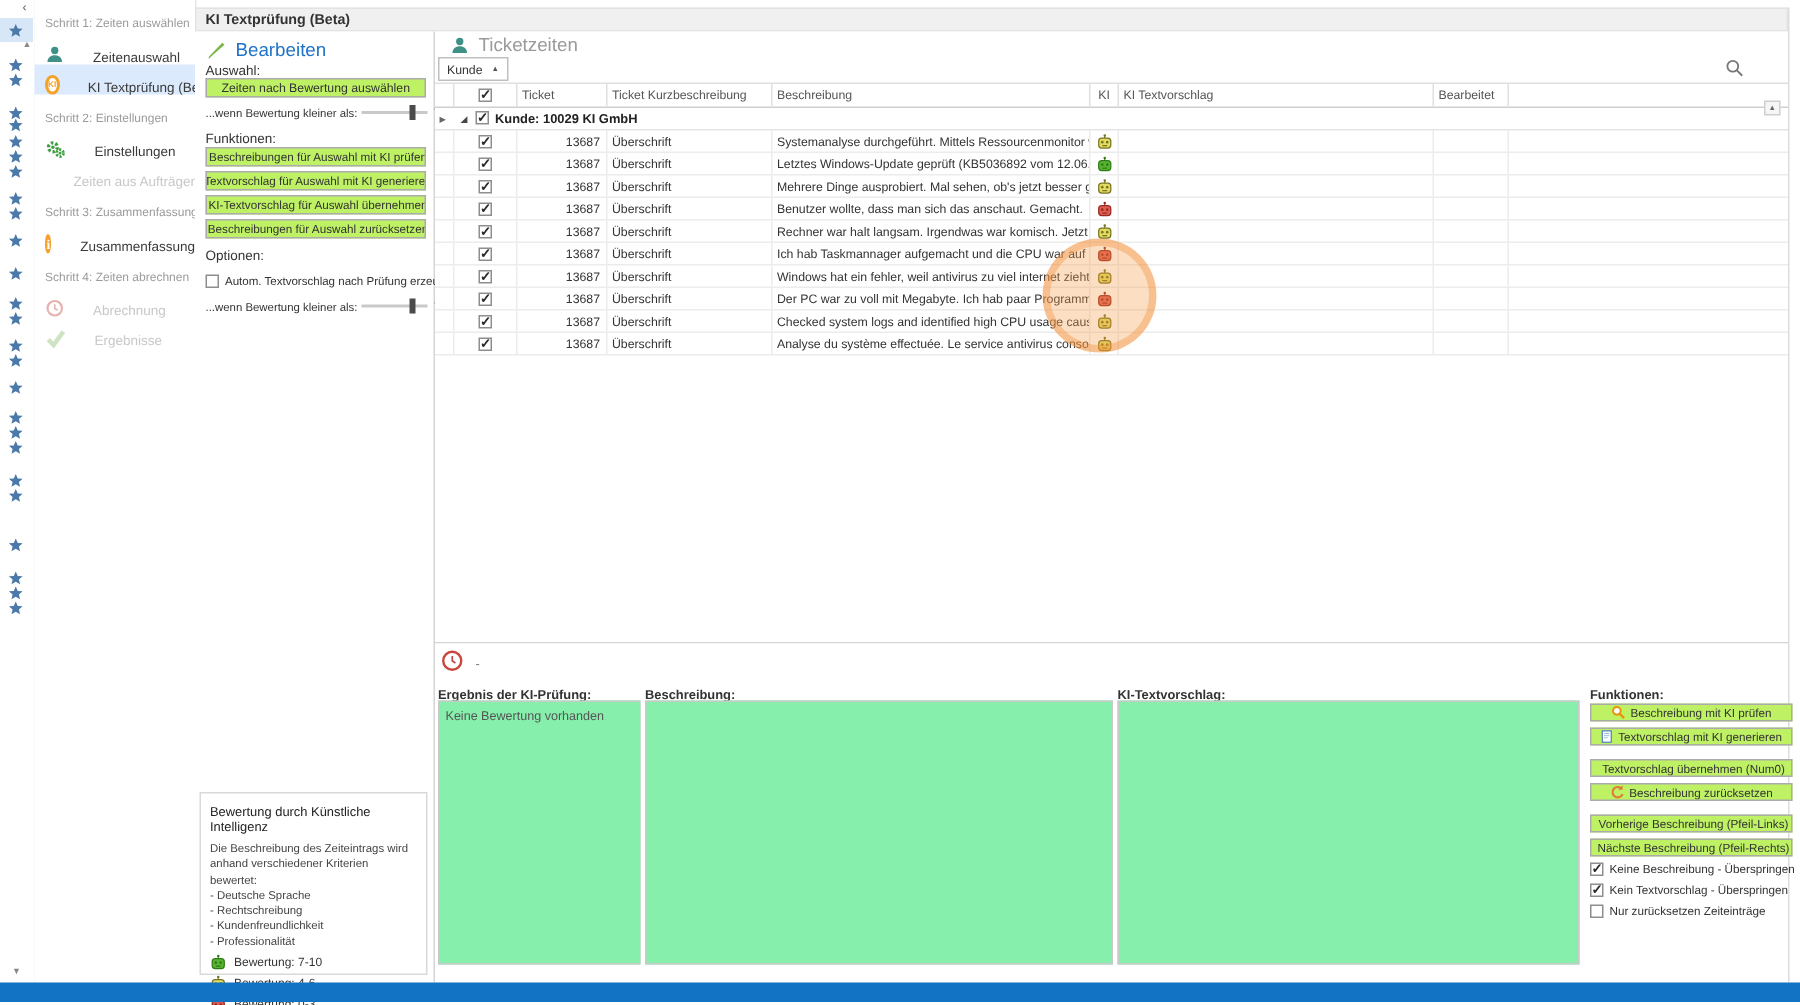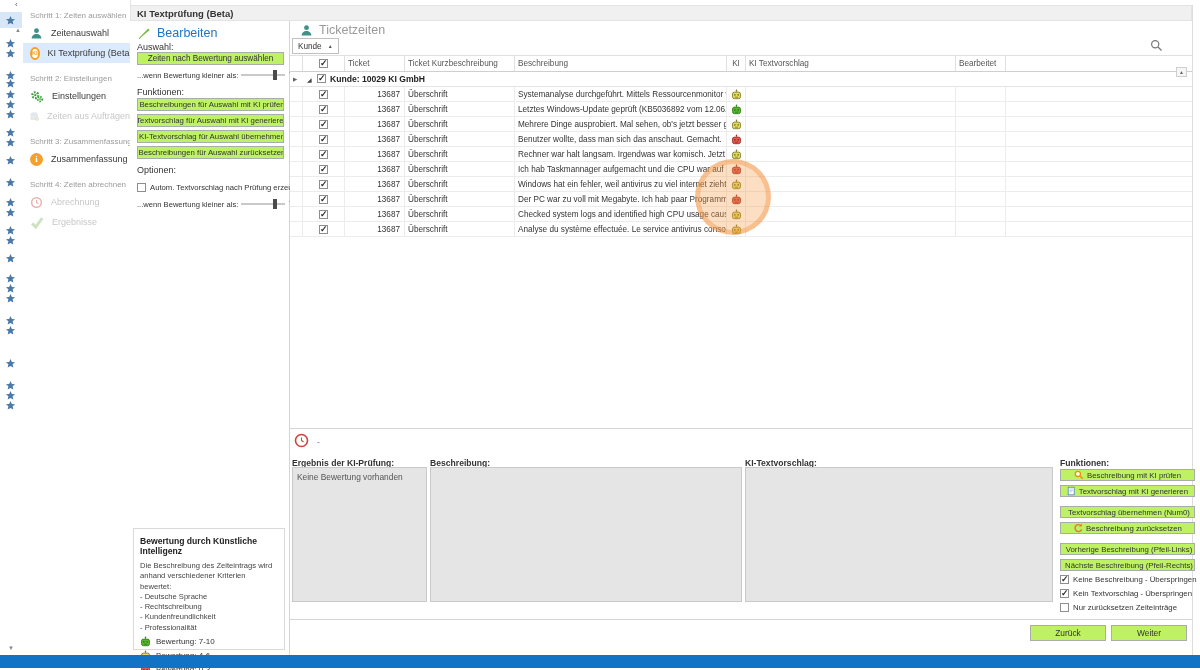--- a/index.html
+++ b/index.html
@@ -10,21 +10,21 @@
   .fav-strip{position:absolute;left:0;top:0;width:23px;height:655px;background:#fff;border-right:1px solid #e2e2e2;}
   .fav-collapse{position:absolute;left:15px;top:0px;font-size:8px;color:#555;cursor:pointer;}
   .fav-scroll-up{position:absolute;left:15px;top:27px;font-size:6px;color:#888;}
   .fav-scroll-down{position:absolute;left:8px;top:645px;font-size:6px;color:#888;}
   .fav-sel{position:absolute;left:0;top:12px;width:22px;height:16px;background:#d8e7f8;}
   .fav-star{position:absolute;left:5px;width:11px;height:11px;}
 
   
   .step-nav{position:absolute;left:23px;top:0;width:107px;height:655px;background:#fff;border-right:1px solid #e6e6e6;}
   .nav-group{font-size:8px;color:#9b9b9b;margin:11px 0 3px 7px;white-space:nowrap;}
-  .nav-item{height:20px;display:flex;align-items:center;gap:8px;padding-left:7px;cursor:pointer;white-space:nowrap;}
+  .nav-item{height:20px;display:flex;align-items:flex-end;gap:19px;padding-left:7px;cursor:pointer;white-space:nowrap;}
   .nav-item .lbl{font-size:9px;color:#3a3a3a;}
   .nav-item.selected{background:#dbeafc;}
   .nav-item.disabled .lbl{color:#c8c8c8;}
   .ki-badge{width:13px;height:13px;border-radius:50%;border:2px solid #f5a228;background:#fff;color:#f5a228;
             font-size:5.5px;font-weight:bold;display:flex;align-items:center;justify-content:center;box-sizing:border-box;}
   .info-badge{width:13px;height:13px;border-radius:50%;background:#f5a02a;color:#fff;font-family:"Liberation Serif",serif;
               font-weight:bold;font-size:9px;display:flex;align-items:center;justify-content:center;}
 
   
   .main{position:absolute;left:130px;top:5px;width:1062px;height:650px;border-right:1px solid #ddd;}
@@ -43,21 +43,21 @@
   .slider-row{position:absolute;left:7px;width:147px;height:10px;display:flex;align-items:center;font-size:7.6px;color:#333;white-space:nowrap;}
   .slider-row .track{flex:0 0 44px;height:2px;background:#c9c9c9;margin:0 4px 0 3px;position:relative;}
   .slider-row .handle{position:absolute;top:-4px;left:72%;width:4px;height:10px;background:#4b4b4b;}
   .slider-row .val{margin-left:auto;font-size:8.2px;}
   .fbtn{position:absolute;left:7px;width:147px;height:13px;}
   .cbrow{position:absolute;left:7px;display:flex;align-items:center;gap:4px;font-size:7.7px;color:#333;white-space:nowrap;}
   .cb{width:9px;height:9px;border:1px solid #8e8e8e;background:#fff;box-sizing:border-box;position:relative;flex:0 0 9px;}
   .cb.checked::after{content:"\2713";position:absolute;left:0px;top:-2px;font-size:9px;font-weight:bold;color:#2b2b2b;}
 
   .legend-box{position:absolute;left:3px;top:507px;width:152px;height:122px;border:1px solid #d9d9d9;box-sizing:border-box;padding:7px 6px;}
-  .legend-box .lt{font-size:8.6px;font-weight:bold;color:#222;}
+  .legend-box .lt{font-size:8.6px;font-weight:normal;color:#222;}
   .legend-box .li{font-size:7.6px;color:#444;margin-top:5px;line-height:1.35;}
   .legend-box .lc{font-size:7.6px;color:#444;line-height:1.35;}
   .legend-rating{display:flex;align-items:center;gap:5px;margin-top:3px;font-size:8px;color:#333;}
 
   
   .ticket-panel{position:absolute;left:160px;top:16px;width:902px;height:408px;background:#fff;border-bottom:1px solid #d5d5d5;box-sizing:border-box;}
   .tp-header{position:absolute;left:10px;top:2px;display:flex;align-items:center;gap:6px;}
   .tp-header .t{font-size:12.5px;color:#9a9a9a;}
   .chip{position:absolute;left:2px;top:17px;height:14px;border:1px solid #c0c0c0;background:#fff;display:flex;align-items:center;
         padding:0 5px;gap:6px;font-size:8.2px;color:#333;cursor:pointer;}
@@ -79,21 +79,21 @@
   .c6{left:456px;width:210px;} .c7{left:666px;width:50px;} .c8{left:716px;width:178px;border-right:none !important;}
   .mini-scroll{position:absolute;left:886px;top:46px;width:9px;height:8px;border:1px solid #cfcfcf;background:#f6f6f6;
                font-size:5px;color:#666;display:flex;align-items:center;justify-content:center;cursor:pointer;}
 
   .hl-circle{position:absolute;left:695px;top:159px;width:76px;height:76px;border-radius:50%;
              background:rgba(245,155,70,0.33);border:5px solid rgba(242,145,60,0.38);box-sizing:border-box;pointer-events:none;z-index:9;}
 
   
   .detail-panel{position:absolute;left:160px;top:424px;width:902px;height:190px;background:#fff;}
   .dp-label{position:absolute;top:29px;font-size:8.6px;color:#333;font-weight:bold;white-space:nowrap;}
-  .dp-box{position:absolute;top:38px;height:135px;border:1px solid #c9c9c9;box-sizing:border-box;background:#e5e5e5;
+  .dp-box{position:absolute;top:38px;height:176px;border:1px solid #c9c9c9;box-sizing:border-box;background:#86efac;
           font-size:8.4px;color:#555;padding:4px;}
   .dp-btn{position:absolute;left:770px;width:135px;height:12px;font-size:7.8px;}
   .dp-cb{position:absolute;left:770px;display:flex;align-items:center;gap:4px;font-size:7.8px;color:#333;white-space:nowrap;}
 
   .footer{position:absolute;left:160px;top:614px;width:902px;height:36px;border-top:1px solid #d5d5d5;box-sizing:border-box;}
   .footer .btn{position:absolute;top:5px;width:76px;height:16px;font-size:8.4px;}
 
   .blue-bar{position:absolute;left:0;top:655px;width:1200px;height:13px;background:#1272c4;}
 </style>
 </head>
@@ -679,21 +679,17 @@
     <div class="dp-cb" style="top:160px;">
       <span class="cb checked"></span>
       <span>Kein Textvorschlag - Überspringen</span>
     </div>
     <div class="dp-cb" style="top:174px;">
       <span class="cb"></span>
       <span>Nur zurücksetzen Zeiteinträge</span>
     </div>
   </div>
 
-  <div class="footer">
-    <button class="btn" style="left:740px;">Zurück</button>
-    <button class="btn" style="left:821px;">Weiter</button>
-  </div>
 </div>
 
 <div class="hl-circle"></div>
 
 <div class="blue-bar"></div>
 
 </body></html>

